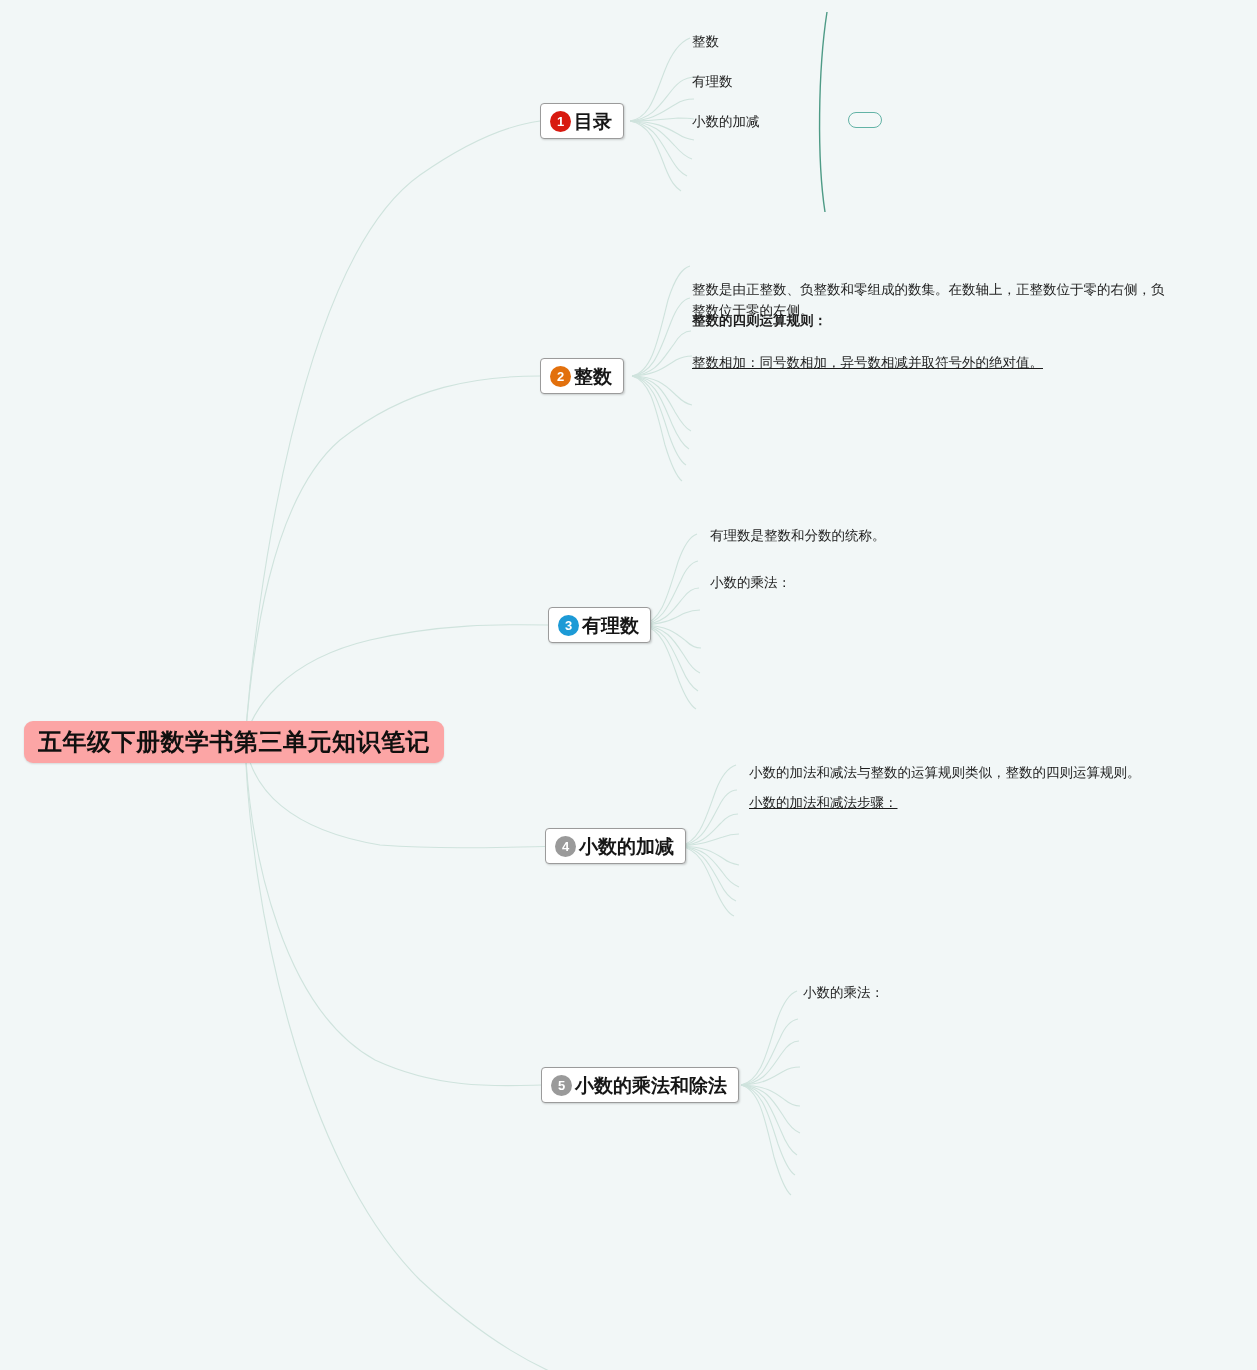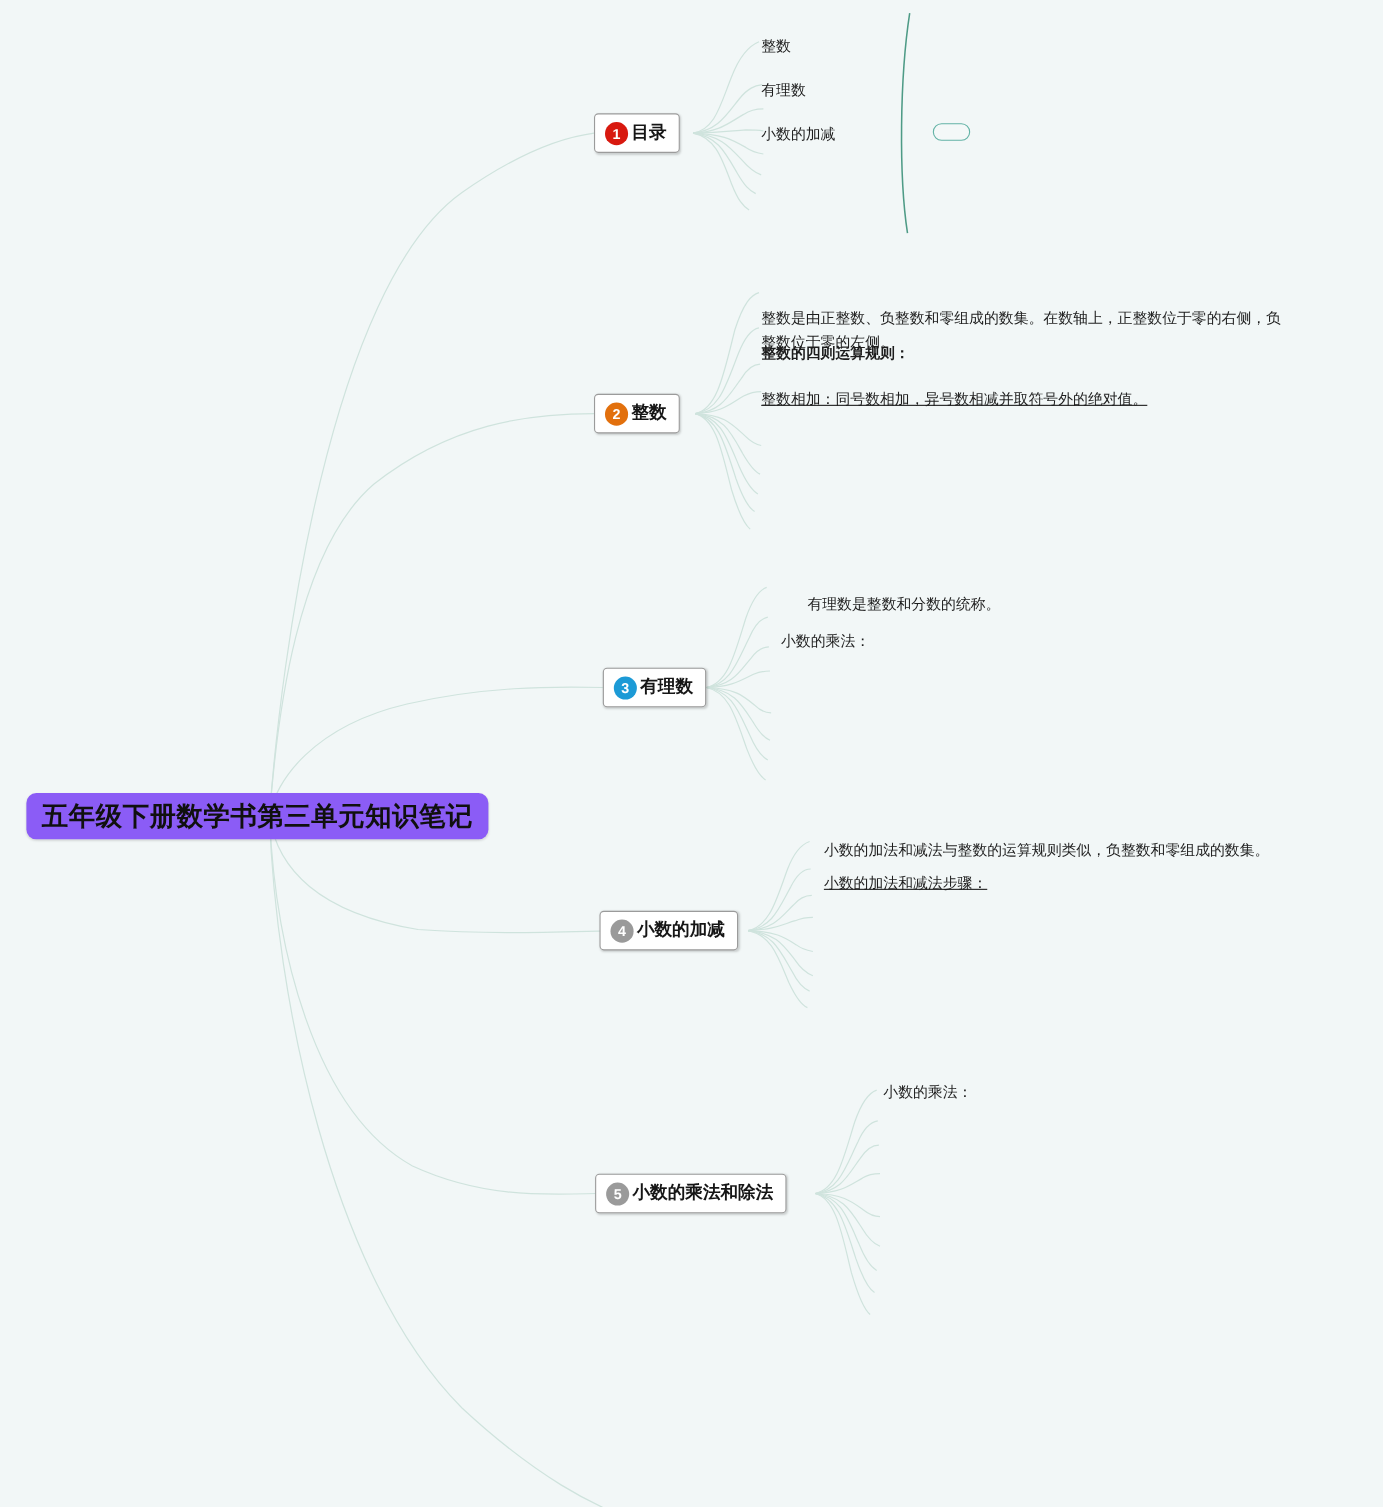--- a/index.html
+++ b/index.html
@@ -33,21 +33,21 @@
 
   
   .root-node {
     position: absolute;
     left: 24px;
     top: 721px;
     height: 42px;
     display: flex;
     align-items: center;
     padding: 0 14px;
-    background: #8b5cf6;
+    background: #fca5a5;
     border-radius: 9px;
     box-shadow: 0 1px 2px rgba(0,0,0,0.12);
   }
   .root-label {
     font-size: 24px;
     font-weight: bold;
     color: #10100f;
     letter-spacing: 0.5px;
     white-space: nowrap;
   }
@@ -74,21 +74,21 @@
     align-items: center;
     justify-content: center;
     color: #ffffff;
     font-size: 13px;
     font-weight: bold;
     line-height: 1;
     margin-right: 3px;
     flex: 0 0 auto;
   }
   .branch-label {
-    font-size: 16px;
+    font-size: 19px;
     font-weight: bold;
     color: #161616;
     line-height: 1;
   }
 
   
   .leaf-text {
     position: absolute;
     font-size: 13.5px;
     color: #1d1d1d;
@@ -215,29 +215,29 @@
   <div class="leaf-text" style="left:692px; top:257px; width:504px;margin-top:22px;">整数是由正整数、负整数和零组成的数集。在数轴上，正整数位于零的右侧，负
 整数位于零的左侧。</div>
   <div class="leaf-text" style="left:692px; top:310px;font-weight:bold;">整数的四则运算规则：</div>
   <div class="leaf-text" style="left:692px; top:352px;text-decoration:underline;">整数相加：同号数相加，异号数相减并取符号外的绝对值。</div>
 
   <div class="branch-node" style="left:548px; top:607px;">
     <span class="badge" style="background:#1c9ad6;">3</span>
     <span class="branch-label">有理数</span>
   </div>
 
-  <div class="leaf-text" style="left:710px; top:539px;margin-left:24px;">有理数是整数和分数的统称。</div>
+  <div class="leaf-text" style="left:710px; top:525px;">有理数是整数和分数的统称。</div>
   <div class="leaf-text" style="left:710px; top:572px;">小数的乘法：</div>
 
   <div class="branch-node" style="left:545px; top:828px;">
     <span class="badge" style="background:#9a9a9a;">4</span>
     <span class="branch-label">小数的加减</span>
   </div>
 
-  <div class="leaf-text" style="left:749px; top:762px;">小数的加法和减法与整数的运算规则类似，负整数和零组成的数集。</div>
+  <div class="leaf-text" style="left:749px; top:762px;">小数的加法和减法与整数的运算规则类似，整数的四则运算规则。</div>
   <div class="leaf-text" style="left:749px; top:792px;text-decoration:underline;">小数的加法和减法步骤：</div>
 
   <div class="branch-node" style="left:541px; top:1067px;">
     <span class="badge" style="background:#9a9a9a;">5</span>
     <span class="branch-label">小数的乘法和除法</span>
   </div>
 
   <div class="leaf-text" style="left:803px; top:982px;">小数的乘法：</div>
 
 </div>

